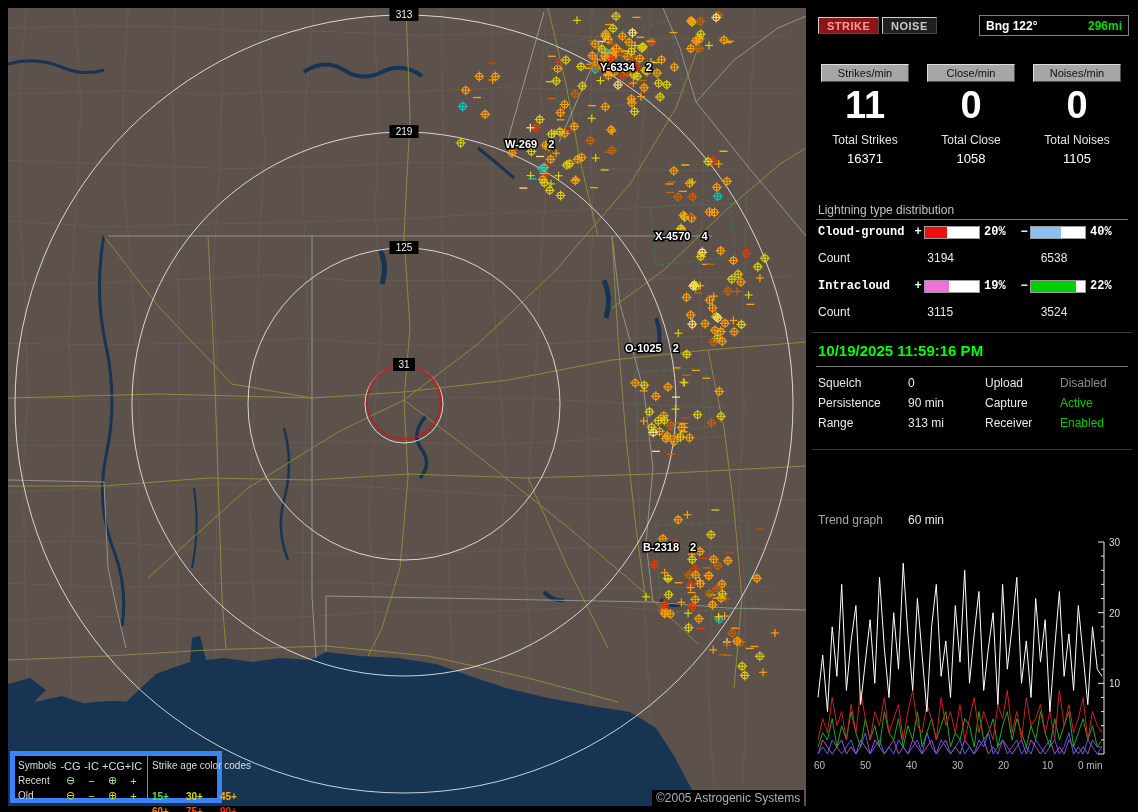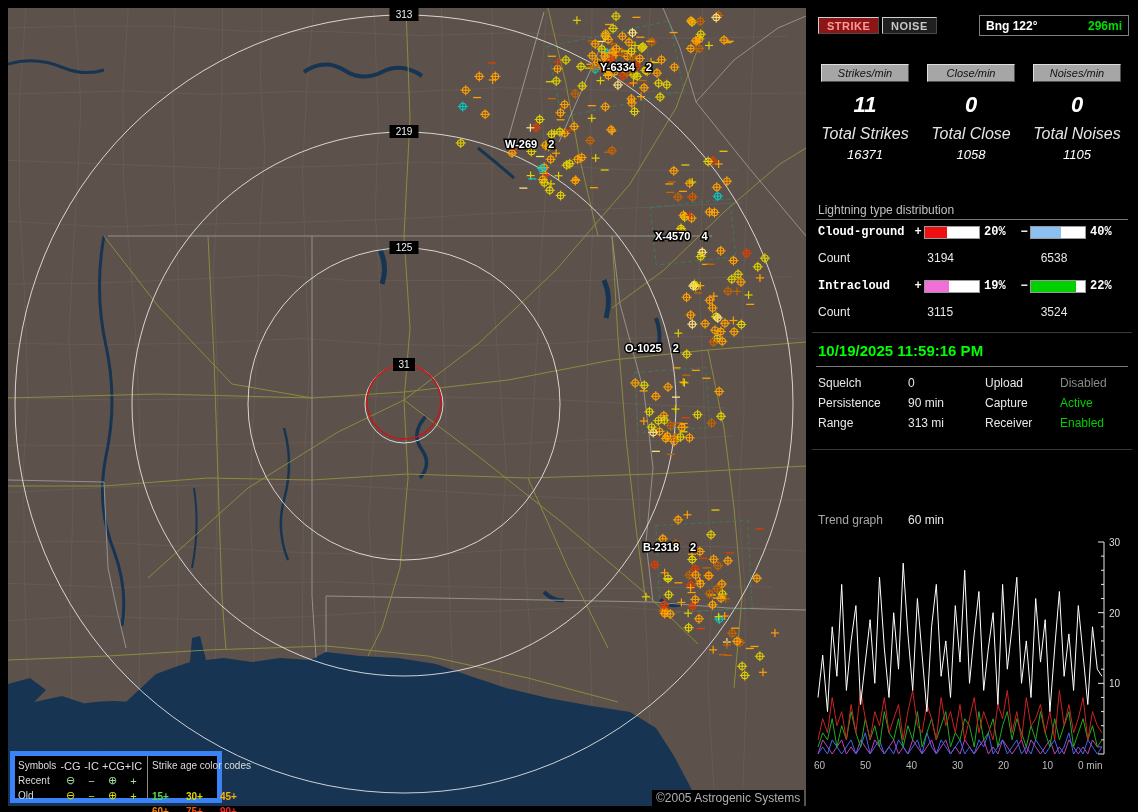--- a/index.html
+++ b/index.html
@@ -22,25 +22,25 @@
   .panel{position:absolute;left:812px;top:8px;width:320px;height:797px;background:#000;font-size:12px;}
   .btn{display:inline-block;height:17px;line-height:17px;padding:0 8px;font-size:11px;font-weight:bold;
        letter-spacing:.5px;border:1px solid;border-color:#cfcfcf #4a4a4a #4a4a4a #cfcfcf;cursor:pointer;}
   .strike-btn{position:absolute;left:6px;top:9px;background:#8c1616;color:#ff9a9a;}
   .noise-btn{position:absolute;left:70px;top:9px;background:#202020;color:#c8c8c8;}
   .bng-box{position:absolute;right:3px;top:7px;width:136px;height:19px;background:#000;
            border:1px solid #808080;display:flex;justify-content:space-between;align-items:center;padding:0 6px;}
   .bng-label{color:#fff;font-weight:bold;font-size:12px;}
   .bng-value{color:#00dd00;font-weight:bold;font-size:12px;}
   .rate-cols{position:absolute;top:56px;left:0;width:320px;display:flex;}
-  .rate-col{width:106px;text-align:center;font-style:italic;}
+  .rate-col{width:106px;text-align:center;}
   .rate-btn{margin:0 auto;width:86px;height:16px;line-height:16px;background:#a6a6a6;color:#111;
             font-size:11px;border:1px solid;border-color:#dedede #505050 #505050 #dedede;}
-  .rate-value{font-size:22px;font-weight:bold;color:#fff;margin-top:5px;height:36px;line-height:36px;}
-  .total-label{font-size:16px;color:#e4e4e4;margin-top:2px;}
+  .rate-value{font-size:38px;font-weight:bold;color:#fff;margin-top:5px;height:36px;line-height:36px;}
+  .total-label{font-size:12px;color:#e4e4e4;margin-top:10px;}
   .total-value{font-size:13px;color:#fff;margin-top:4px;}
   .dist-title{position:absolute;left:6px;top:195px;color:#c0c0c0;}
   .hline{position:absolute;left:4px;width:312px;height:1px;background:#787878;}
   .sep{position:absolute;left:0;width:320px;height:1px;background:#3a3a3a;}
   .dist-row{position:absolute;left:6px;width:310px;display:flex;align-items:center;font-family:Liberation Mono, monospace;}
   .dist-name{width:94px;font-weight:bold;color:#fff;}
   .sign{width:12px;color:#fff;font-weight:bold;text-align:center;}
   .bar{width:54px;height:11px;background:#fff;border:1px solid #999;display:inline-block;position:relative;}
   .bar-fill{position:absolute;left:0;top:0;bottom:0;}
   .pct{width:34px;font-weight:bold;color:#fff;padding-left:4px;}

